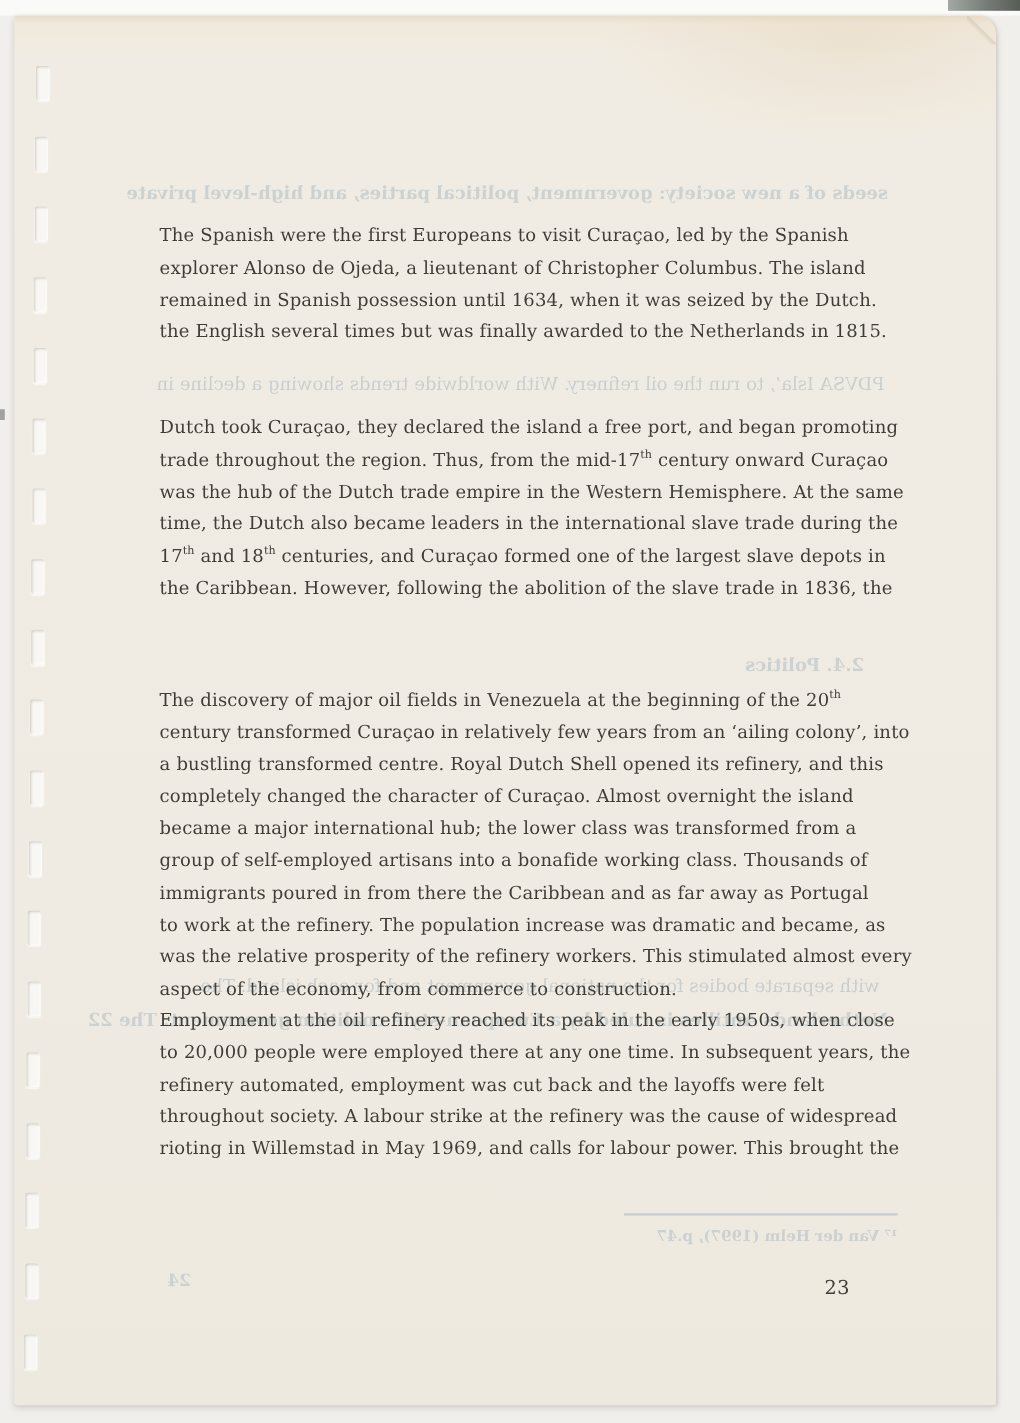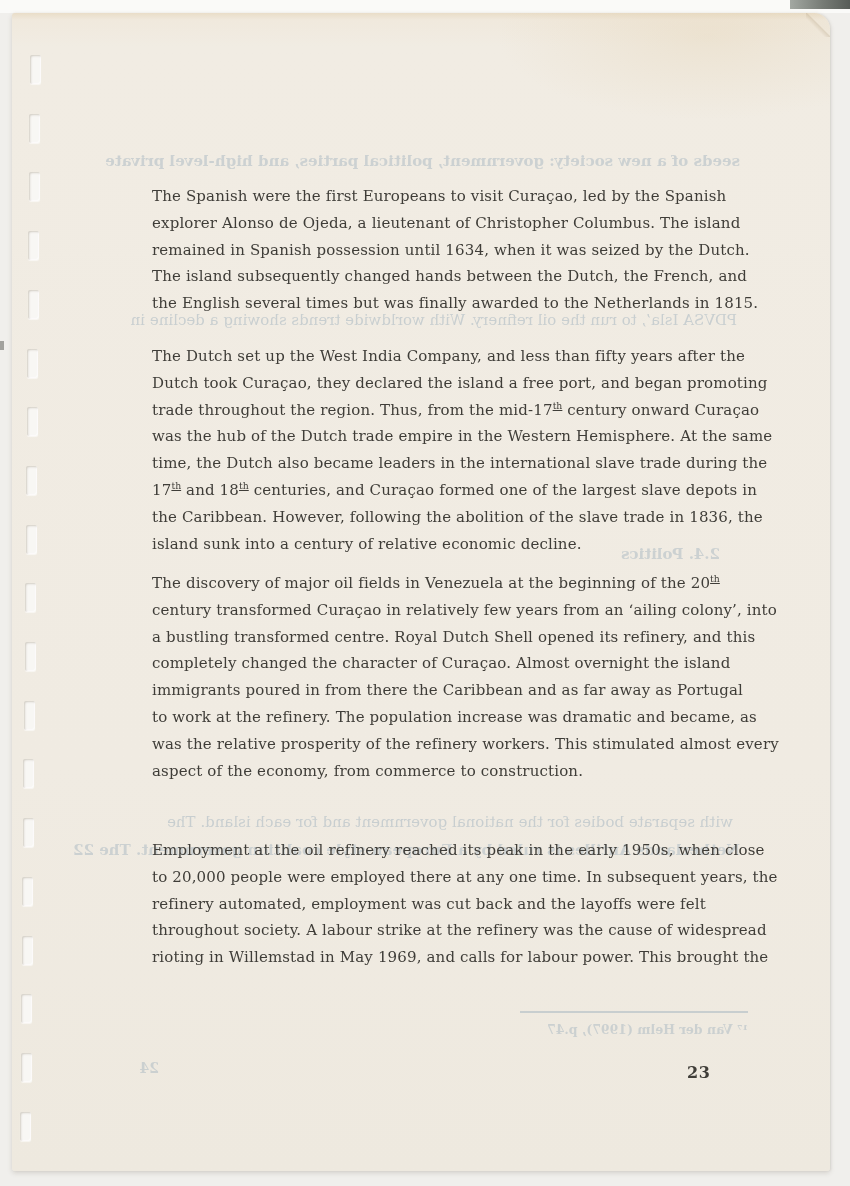--- a/index.html
+++ b/index.html
@@ -45,28 +45,28 @@
     background:#f8f7f4;
     box-shadow:inset 1px 1px 2px rgba(150,140,120,0.38),
                inset -1px -1px 1px rgba(255,255,255,0.85),
                0 1px 1px rgba(255,255,255,0.6);
   }
   .para{
     position:absolute;left:121px;width:606px;
     color:var(--ink);font-size:15px;letter-spacing:0.15px;
   }
   .para .line{
-    line-height:26.8px;white-space:nowrap;margin-left:19px;
+    line-height:26.8px;white-space:nowrap;
   }
   .para sup{
-    font-size:0.62em;vertical-align:super;line-height:0;letter-spacing:0;text-decoration:underline;
+    font-size:0.62em;vertical-align:super;line-height:0;letter-spacing:0;
   }
   .page-number{
     position:absolute;left:675px;top:1050px;
-    color:var(--ink);font-size:16px;letter-spacing:0.5px;font-weight:bold;
+    color:var(--ink);font-size:16px;letter-spacing:0.5px;
   }
   .ghost{
     position:absolute;transform:scaleX(-1);
     color:var(--bleed);opacity:0.5;font-weight:bold;
     font-size:15px;white-space:nowrap;filter:blur(0.5px);
   }
   .ghost.light{font-weight:400;opacity:0.55;}
   .ghost.small{font-size:12.5px;}
   .ghost.num{font-size:14px;}
   .ghost-rule{
@@ -111,38 +111,37 @@
   <div class="ghost light" style="left:121px;top:800px;width:600px">with separate bodies for the national government and for each island. The</div>
   <div class="ghost" style="left:121px;top:828px;width:607px">Netherlands Antilles is ruled by a European-style coalition government. The 22</div>
   <div class="ghost-rule"></div>
   <div class="ghost small" style="left:488px;top:1009px;width:248px">¹⁷ Van der Helm (1997), p.47</div>
   <div class="ghost num" style="left:121px;top:1047px;width:26px">24</div>
 
   <div class="para" style="top:170px">
       <div class="line">The Spanish were the first Europeans to visit Curaçao, led by the Spanish</div>
       <div class="line">explorer Alonso de Ojeda, a lieutenant of Christopher Columbus. The island</div>
       <div class="line">remained in Spanish possession until 1634, when it was seized by the Dutch.</div>
-      <div class="line">The island subsequently changed hands between the Dutch, the French, and</div>
       <div class="line">the English several times but was finally awarded to the Netherlands in 1815.</div>
     </div>
   <div class="para" style="top:330px">
-      <div class="line">The Dutch set up the West India Company, and less than fifty years after the</div>
       <div class="line">Dutch took Curaçao, they declared the island a free port, and began promoting</div>
       <div class="line">trade throughout the region. Thus, from the mid-17<sup>th</sup> century onward Curaçao</div>
       <div class="line">was the hub of the Dutch trade empire in the Western Hemisphere. At the same</div>
       <div class="line">time, the Dutch also became leaders in the international slave trade during the</div>
       <div class="line">17<sup>th</sup> and 18<sup>th</sup> centuries, and Curaçao formed one of the largest slave depots in</div>
       <div class="line">the Caribbean. However, following the abolition of the slave trade in 1836, the</div>
-      <div class="line">island sunk into a century of relative economic decline.</div>
     </div>
   <div class="para" style="top:557px">
       <div class="line">The discovery of major oil fields in Venezuela at the beginning of the 20<sup>th</sup></div>
       <div class="line">century transformed Curaçao in relatively few years from an ‘ailing colony’, into</div>
       <div class="line">a bustling transformed centre. Royal Dutch Shell opened its refinery, and this</div>
       <div class="line">completely changed the character of Curaçao. Almost overnight the island</div>
+      <div class="line">became a major international hub; the lower class was transformed from a</div>
+      <div class="line">group of self-employed artisans into a bonafide working class. Thousands of</div>
       <div class="line">immigrants poured in from there the Caribbean and as far away as Portugal</div>
       <div class="line">to work at the refinery. The population increase was dramatic and became, as</div>
       <div class="line">was the relative prosperity of the refinery workers. This stimulated almost every</div>
       <div class="line">aspect of the economy, from commerce to construction.</div>
     </div>
   <div class="para" style="top:824px">
       <div class="line">Employment at the oil refinery reached its peak in the early 1950s, when close</div>
       <div class="line">to 20,000 people were employed there at any one time. In subsequent years, the</div>
       <div class="line">refinery automated, employment was cut back and the layoffs were felt</div>
       <div class="line">throughout society. A labour strike at the refinery was the cause of widespread</div>

